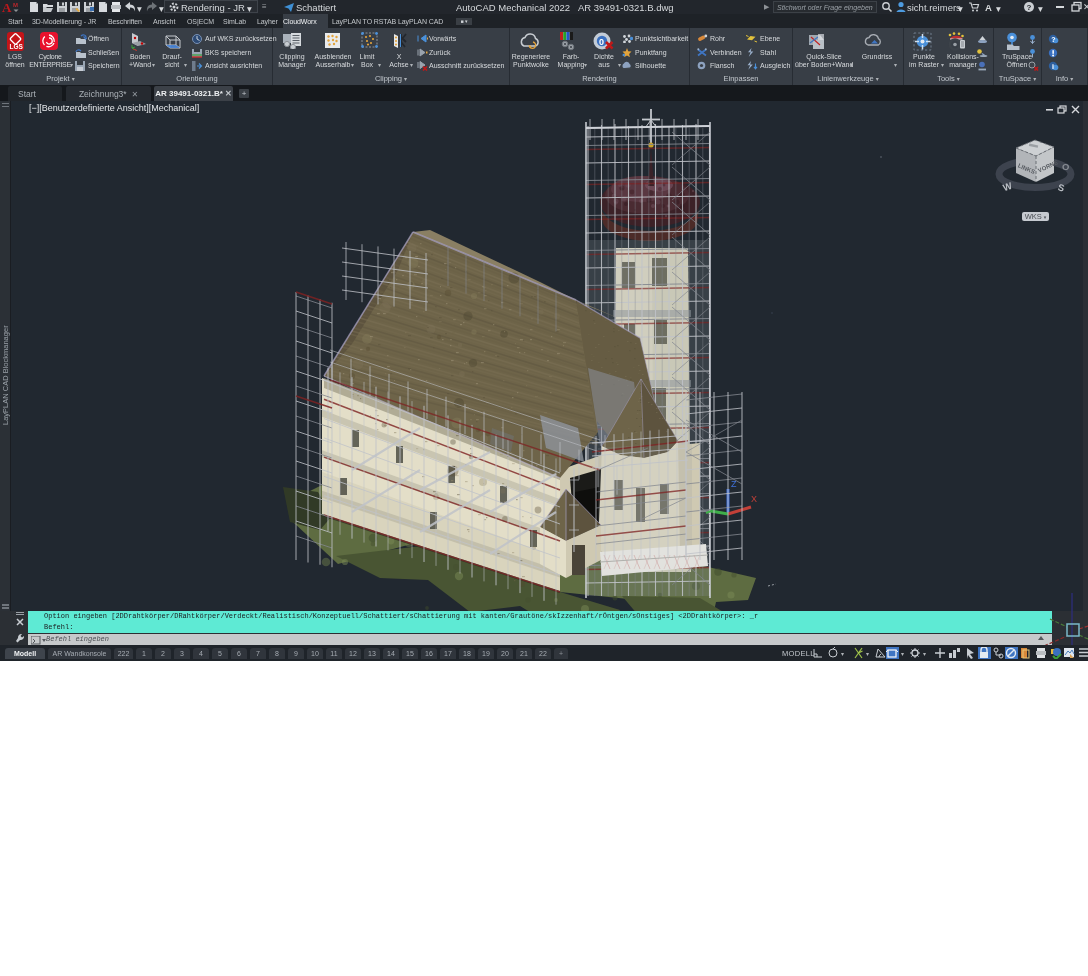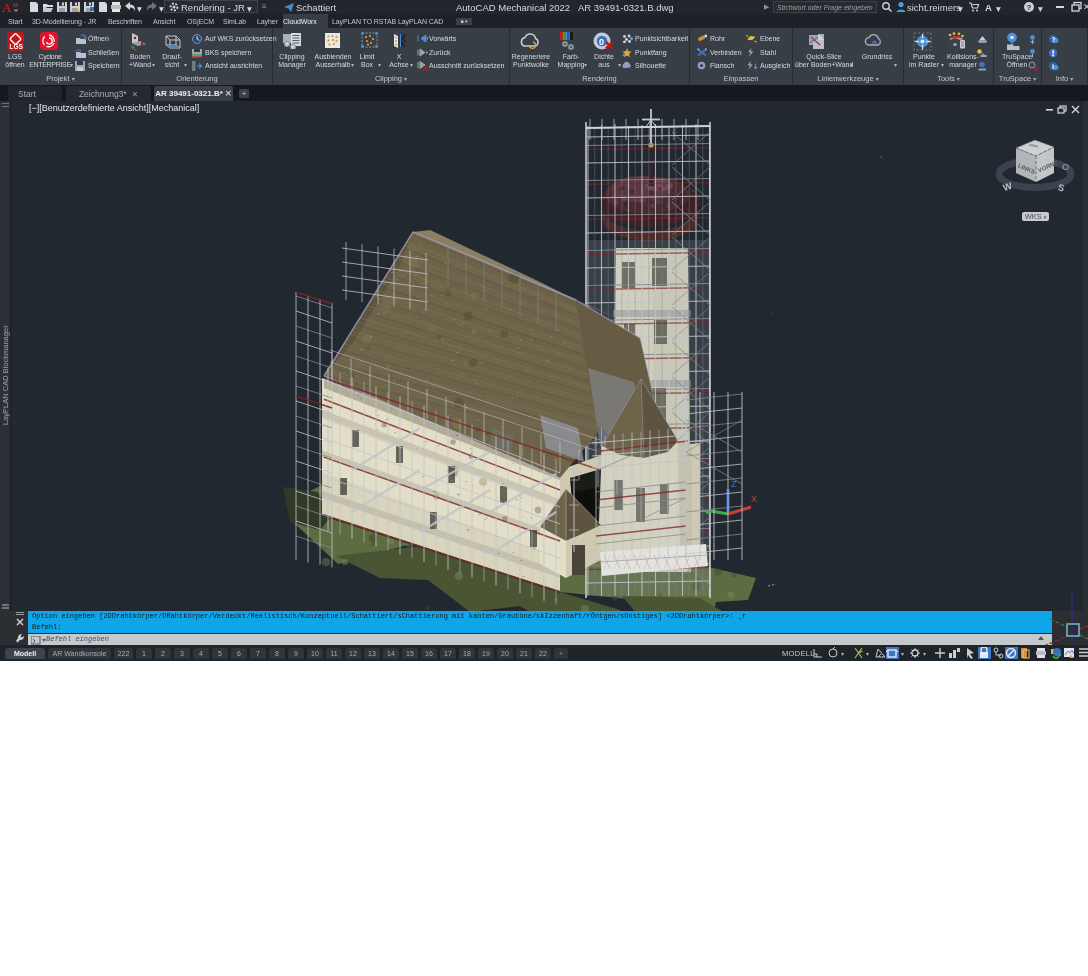--- a/index.html
+++ b/index.html
@@ -25,21 +25,21 @@
 #ftabs{position:absolute;top:85px;left:0;width:1088px;height:16px;background:#15181c}
 .ftab{position:absolute;top:1px;height:15px;line-height:16px;font-size:8.5px;color:#abb1b7;background:#262a30;text-align:center;border-radius:2px 2px 0 0;white-space:nowrap}
 .ftab.on{background:#3c4148;color:#edeff1;font-weight:bold}
 
 #sidebar{position:absolute;top:101px;left:0;width:11px;height:511px;background:#2b3036;border-right:1px solid #1a1d22}
 #sidebar .vt{position:absolute;top:414px;left:1px;font-size:8.5px;color:#9aa1a8;transform:rotate(-90deg);transform-origin:0 0;white-space:nowrap}
 #vplabel{position:absolute;top:103px;left:29px;font-size:9px;color:#e4e7ea}
 #rstrip{position:absolute;top:101px;left:1083px;width:5px;height:511px;background:#2a2f36}
 
 #cmd{position:absolute;top:611px;left:0;width:1088px;height:34px;background:#2b2f34}
-#cmdhist{position:absolute;top:0;left:28px;width:1024px;height:22px;background:#0ea5e9;font-family:"Liberation Mono",monospace;font-size:7px;color:#1b1c1e;line-height:11px;padding:0 0 0 4px;white-space:pre}
+#cmdhist{position:absolute;top:0;left:28px;width:1024px;height:22px;background:#5eead4;font-family:"Liberation Mono",monospace;font-size:7px;color:#1b1c1e;line-height:11px;padding:0 0 0 16px;white-space:pre}
 #cmdin{position:absolute;top:23px;left:28px;width:1024px;height:11px;background:#c6c9cb;font-family:"Liberation Mono",monospace;font-style:italic;font-size:7px;color:#4a4f53;line-height:11px;padding-left:18px}
 
 #status{position:absolute;top:645px;left:0;width:1088px;height:16px;background:#1f242a}
 .ltab{position:absolute;top:3px;height:11px;line-height:11px;background:#30353c;color:#a6acb3;font-size:7px;text-align:center;border-radius:3px 3px 0 0;white-space:nowrap;overflow:hidden}
 .ltab.on{background:#3e444c;color:#f0f2f4;font-weight:bold}
 </style>
 </head>
 <body>
 <div id="app">
   <svg class="abs" style="left:0;top:101px" width="1088" height="511" viewBox="0 0 1088 511">

